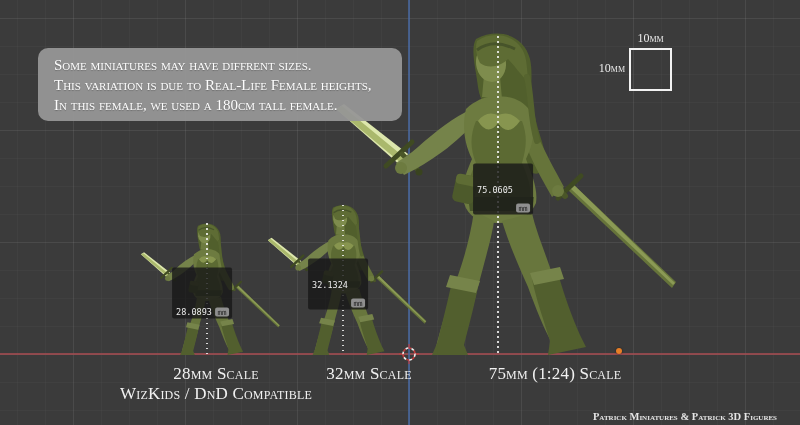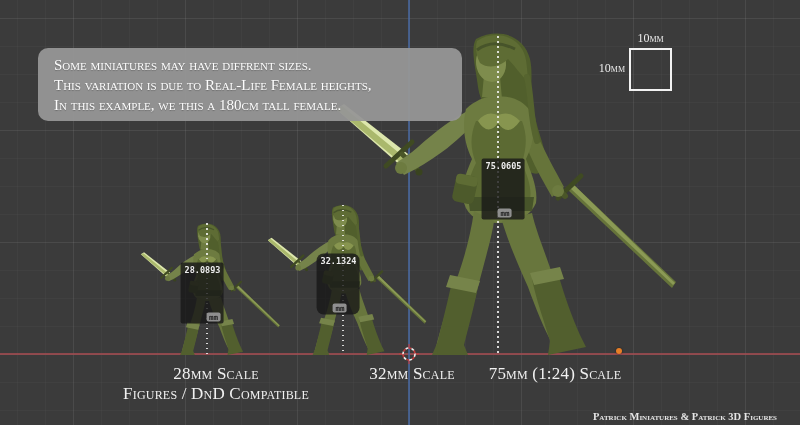--- a/index.html
+++ b/index.html
@@ -39,49 +39,49 @@
   .mline { position:absolute; width:2px; z-index:4; opacity:.85;
     background-image:repeating-linear-gradient(to bottom,#f4f4f4 0 1.5px, transparent 1.5px 5px); }
   .mline-75 { left:497px; top:36px;  height:318px; }
   .mline-32 { left:342px; top:205px; height:149px; }
   .mline-28 { left:206px; top:223px; height:131px; }
 
   
   .mlabel { position:absolute; transform:translate(-50%,-50%); z-index:5;
     display:inline-flex; align-items:center; white-space:nowrap;
     background:rgba(24,24,24,0.80); border-radius:2px; padding:2px 3px 2px 4px;
-    font-family:"DejaVu Sans Mono", monospace; font-size:8.5px; font-weight:bold;
-    color:#ececec; letter-spacing:0;flex-direction:column; }
+    font-family:"DejaVu Sans Mono", monospace; font-size:8.5px; font-weight:normal;
+    color:#ececec; letter-spacing:0; }
   .mlabel .unit { background:#8f8f8f; color:#1d1d1d; border-radius:2px;
     padding:0 2.5px; margin-left:3px; font-size:7.5px; line-height:9px;margin-top:38px; }
   .mlabel-75 { left:503px; top:189px; }
-  .mlabel-32 { left:338px; top:284px;border-radius:7px; }
+  .mlabel-32 { left:338px; top:284px; }
   .mlabel-28 { left:202px; top:293px;align-items:flex-end; }
 
   
-  .info-box { position:absolute; left:38px; top:48px; width:424px; z-index:6;
+  .info-box { position:absolute; left:38px; top:48px; width:364px; z-index:6;
     background:rgba(150,150,150,0.95); border-radius:10px; padding:7px 14px 6px 16px; }
   .info-box p { font-variant:small-caps; font-size:15px; line-height:20px;
     color:#fdfdfd; text-shadow:0 1px 1px rgba(0,0,0,.25); white-space:nowrap; }
 
   
   .ref-square { position:absolute; left:629px; top:48px; width:43px; height:43px;
     border:2.5px solid #f2f2f2; z-index:6; }
   .ref-label { position:absolute; z-index:6; font-variant:small-caps; font-size:12px;
     color:#ededed; white-space:nowrap; }
   .ref-label-top  { left:629px; top:31px; width:43px; text-align:center; }
   .ref-label-side { left:581px; top:61px; width:44px; text-align:right; }
 
   
   .caption { position:absolute; z-index:6; transform:translateX(-50%);
     font-variant:small-caps; font-size:17px; color:#f1f1f1; white-space:nowrap;
     letter-spacing:.2px; }
   .cap-28     { left:216px; top:364px; }
   .cap-28-sub { left:216px; top:384px; }
-  .cap-32     { left:369px; top:364px;margin-left:43px; }
+  .cap-32     { left:369px; top:364px; }
   .cap-75     { left:555px; top:364px; }
 
   .credit { position:absolute; right:23px; bottom:3px; z-index:6;
     font-variant:small-caps; font-weight:bold; font-size:10.5px; color:#e6e6e6;
     white-space:nowrap; }
 
   .defs-holder { position:absolute; width:0; height:0; overflow:hidden; }
 </style>
 </head>
 <body>
@@ -170,27 +170,27 @@
     <span class="unit">mm</span>
   </div>
   <div class="mlabel mlabel-28">
     <span>28.0893</span>
     <span class="unit">mm</span>
   </div>
 
   <div class="info-box">
     <p>Some miniatures may have diffrent sizes.</p>
     <p>This variation is due to Real-Life Female heights,</p>
-    <p>In this example, we this a 180cm tall female.</p>
+    <p>In this female, we used a 180cm tall female.</p>
   </div>
 
   <div class="ref-square"></div>
   <div class="ref-label ref-label-top">10mm</div>
   <div class="ref-label ref-label-side">10mm</div>
 
   <div class="caption cap-28">28mm Scale</div>
-  <div class="caption cap-28-sub">Figures / DnD Compatible</div>
+  <div class="caption cap-28-sub">WizKids / DnD Compatible</div>
   <div class="caption cap-32">32mm Scale</div>
   <div class="caption cap-75">75mm (1:24) Scale</div>
 
   <div class="credit">Patrick Miniatures &amp; Patrick 3D Figures</div>
 
 </div>
 
 </body></html>

